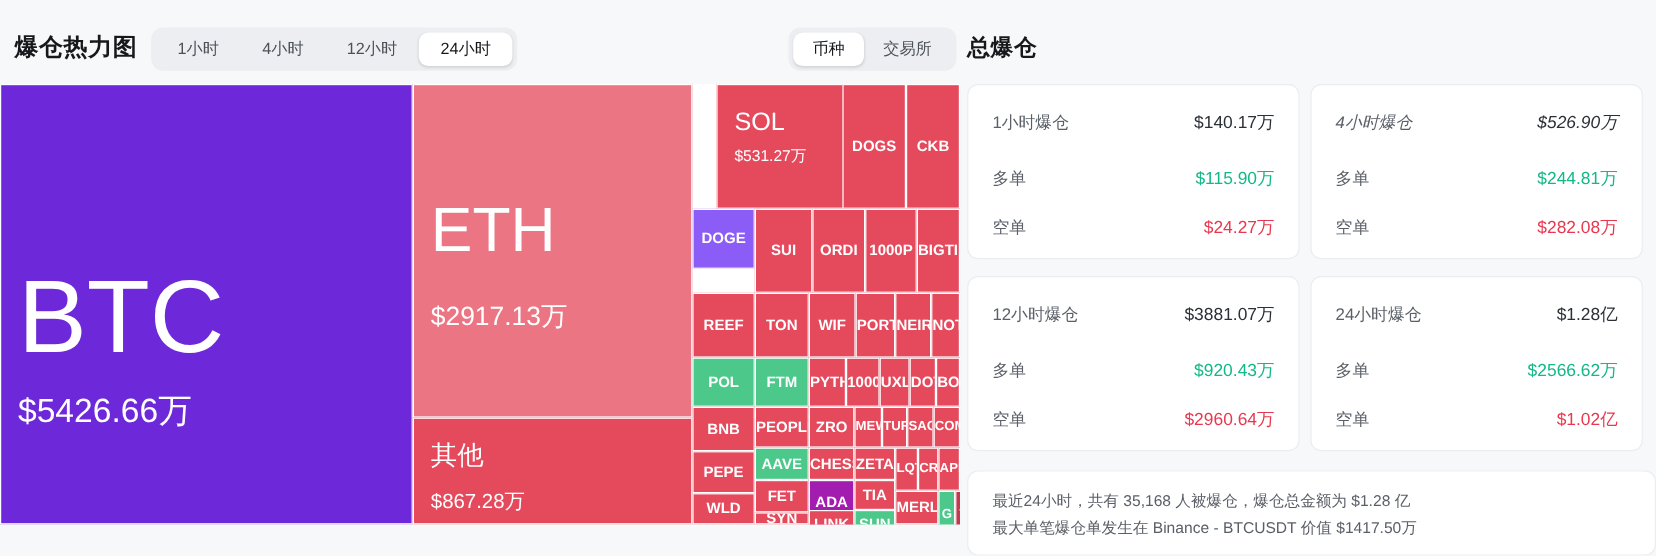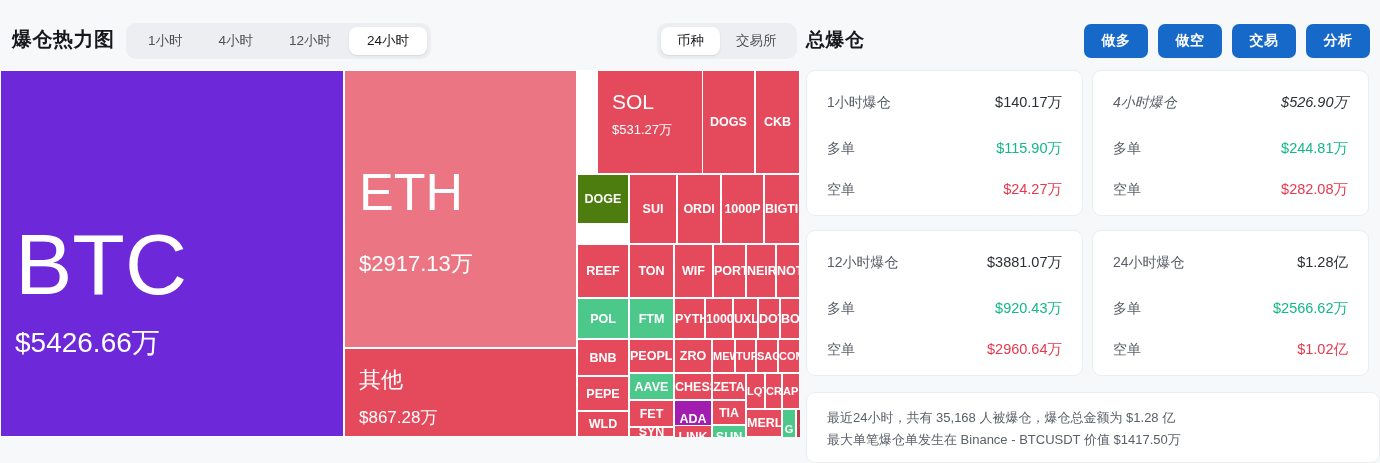--- a/index.html
+++ b/index.html
@@ -122,26 +122,20 @@
         <button class="seg-btn active">24小时</button>
       </div>
 
     <div class="seg seg-kind" id="seg-kind">
         <button class="seg-btn active">币种</button>
         <button class="seg-btn">交易所</button>
       </div>
 
     <div class="total-title">总爆仓</div>
 
-    <div class="actions" id="actions">
-        <button class="act-btn">做多</button>
-        <button class="act-btn">做空</button>
-        <button class="act-btn">交易</button>
-        <button class="act-btn">分析</button>
-      </div>
   </div>
 
   <div class="treemap" id="treemap">
       <div class="tile big" style="left: 0px; top: 0px; width: 344px; height: 367px; background: #6d28d9;">
         <div class="t-sym" style="font-size: 86px; top: 150px;">BTC</div>
         <div class="t-val" style="font-size: 28px; top: 258px;">$5426.66万</div>
       </div>
       <div class="tile big" style="left: 344px; top: 0px; width: 233px; height: 278px; background: rgb(236, 117, 131);">
         <div class="t-sym" style="font-size: 52px; top: 95px;">ETH</div>
         <div class="t-val" style="font-size: 22px; top: 182px;">$2917.13万</div>
@@ -153,21 +147,21 @@
       <div class="tile big" style="left: 577px; top: 0px; width: 125px; height: 104px; background: rgb(228, 73, 92); margin-left: 20px;">
         <div class="t-sym" style="font-size: 21px; top: 20px;">SOL</div>
         <div class="t-val" style="font-size: 13px; top: 52px;">$531.27万</div>
       </div>
       <div class="tile small" style="left: 702px; top: 0px; width: 53px; height: 104px; background: rgb(228, 73, 92);">
         <div class="t-sym">DOGS</div>
       </div>
       <div class="tile small" style="left: 755px; top: 0px; width: 45px; height: 104px; background: rgb(228, 73, 92);">
         <div class="t-sym">CKB</div>
       </div>
-      <div class="tile small" style="left: 577px; top: 104px; width: 52px; height: 50px; background: #4d7c0f;">
+      <div class="tile small" style="left: 577px; top: 104px; width: 52px; height: 50px; background: #8b5cf6;">
         <div class="t-sym">DOGE</div>
       </div>
       <div class="tile small" style="left: 629px; top: 104px; width: 48px; height: 70px; background: rgb(228, 73, 92);">
         <div class="t-sym">SUI</div>
       </div>
       <div class="tile small" style="left: 677px; top: 104px; width: 44px; height: 70px; background: rgb(228, 73, 92);">
         <div class="t-sym">ORDI</div>
       </div>
       <div class="tile small" style="left: 721px; top: 104px; width: 43px; height: 70px; background: rgb(228, 73, 92);">
         <div class="t-sym">1000P</div>

